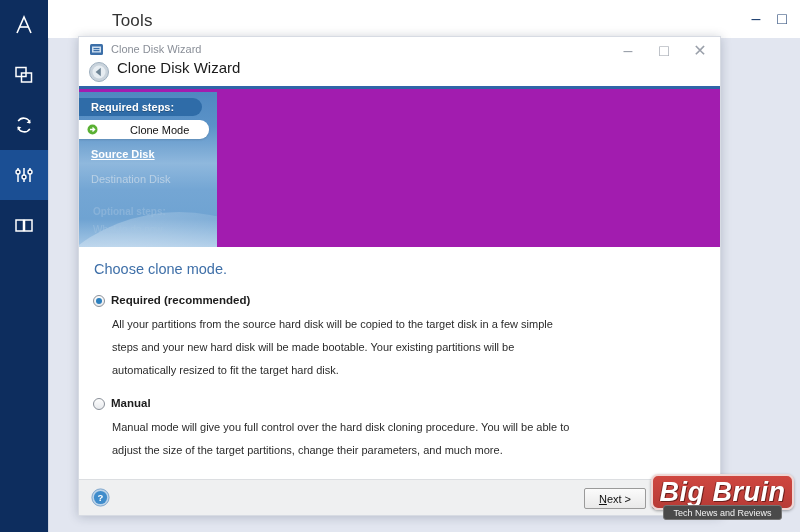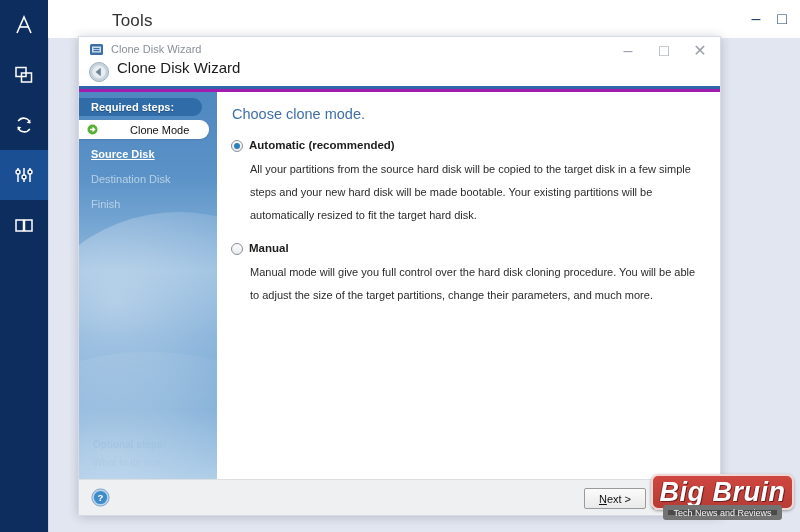--- a/index.html
+++ b/index.html
@@ -82,20 +82,21 @@
     position:absolute;left:38px;top:-5px;font-size:15px;color:#1b1b1b;
   }
   .wiz-rule{
     position:absolute;left:0;right:0;top:22px;height:3px;background:#2f64a8;
   }
 
   
   .wiz-main{
     position:absolute;left:0;top:55px;width:641px;height:388px;
     display:flex;
+    flex-direction:column;
   }
   .steps{
     position:relative;width:138px;height:388px;
     background:linear-gradient(180deg,#4f88c0 0%,#5b93c8 22%,#8fb8dd 46%,#74a6d4 63%,#6fa3d2 82%,#a6c8e6 100%);
     overflow:hidden;
   }
   .steps:before{
     content:"";position:absolute;left:-60px;top:120px;width:320px;height:300px;
     border-radius:50%;
     background:radial-gradient(ellipse at 30% 30%,rgba(255,255,255,.40),rgba(255,255,255,0) 62%);
@@ -195,21 +196,21 @@
     box-shadow:0 1px 3px rgba(0,0,0,.35);
   }
   .logo-text{
     font-family:Liberation Sans, sans-serif;
     font-style:italic;font-weight:bold;font-size:27px;color:#ffffff;
     letter-spacing:.5px;
     text-shadow:1px 1px 0 #6b1f1c,-1px 0 0 #8e2b27;
   }
   .logo-sub{
     position:absolute;left:12px;top:31px;width:119px;height:15px;
-    background:#4a4a4a;border:5px solid #737373;border-radius:3px;
+    background:#4a4a4a;border:1px solid #737373;border-radius:3px;
     display:flex;align-items:center;justify-content:center;
     font-size:9px;color:#f2f2f2;box-sizing:border-box;
   }
 </style>
 </head>
 <body>
 
 <div class="app">
 
   <div class="rail">
@@ -318,34 +319,31 @@
         </div>
 
         <div class="step link">
           <span>Source Disk</span>
         </div>
 
         <div class="step dim">
           <span>Destination Disk</span>
         </div>
 
-        <div class="step dim">
-          <span>Finish</span>
-        </div>
 
         <div class="opt">Optional steps:</div>
         <div class="opt2">What to do now</div>
       </div>
 
       <div class="content">
         <div class="c-title">Choose clone mode.</div>
 
         <div class="opt-row">
           <span class="radio on"></span>
-          <span class="opt-label">Automatic (recommended)</span>
+          <span class="opt-label">Required (recommended)</span>
         </div>
         <div class="opt-desc">All your partitions from the source hard disk will be copied to the target disk in a few simple steps and your new hard disk will be made bootable. Your existing partitions will be automatically resized to fit the target hard disk.</div>
 
         <div class="opt-row">
           <span class="radio"></span>
           <span class="opt-label">Manual</span>
         </div>
         <div class="opt-desc">Manual mode will give you full control over the hard disk cloning procedure. You will be able to adjust the size of the target partitions, change their parameters, and much more.</div>
       </div>
     </div>

